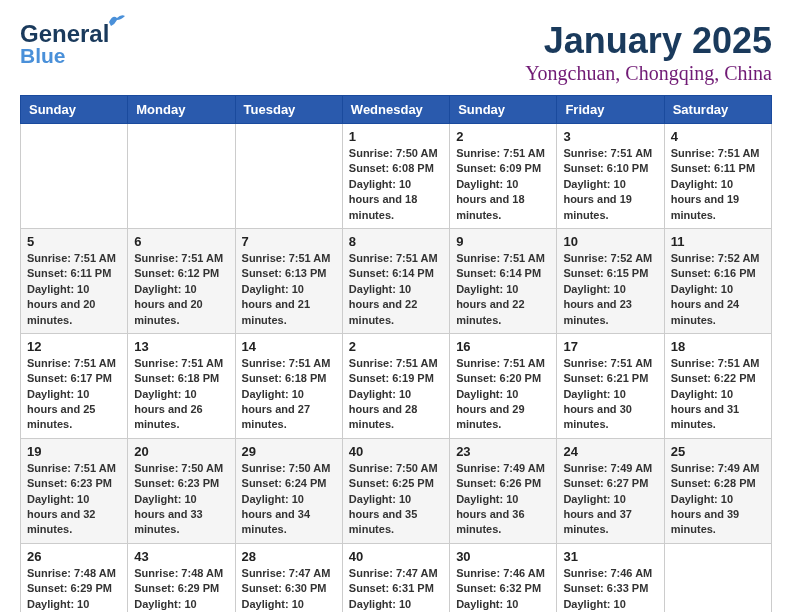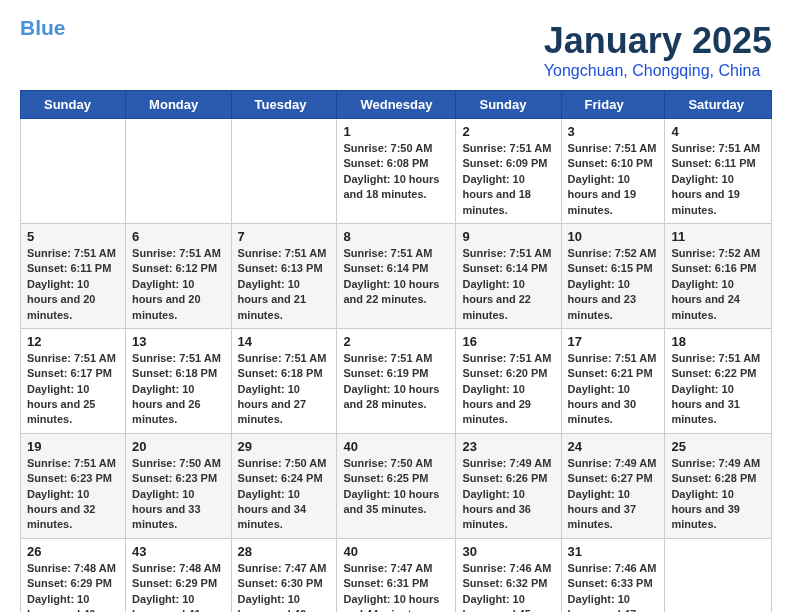--- a/index.html
+++ b/index.html
@@ -15,41 +15,42 @@
       align-items: flex-start;
       justify-content: space-between;
       margin-bottom: 10px;
     }
     .logo {
       display: flex;
       flex-direction: column;
       align-items: flex-start;
     }
     .title-block {
-      text-align: left;
+      text-align: right;
     }
     .month-title {
       font-size: 36px;
       font-weight: bold;
       color: #1a3a5c;
     }
     .location {
-      font-size: 16px;
-      color: #1d4ed8;
+      font-size: 20px;
+      color: #701a75;
+      font-family: Liberation Serif, serif;
     }
     .calendar {
       width: 100%;
       border-collapse: collapse;
       border: 1px solid #ccc;
     }
     .calendar th {
       background: #2a5aad;
       color: #fff;
       text-align: left;
-      padding: 6px 23px;
+      padding: 6px 8px;
       font-size: 13px;
       border: 1px solid #1a4a9d;
     }
     .calendar td {
       vertical-align: top;
       padding: 5px 6px;
       border: 1px solid #ccc;
       font-size: 11px;
       color: #333;
       width: calc(100% / 7);
@@ -77,20 +78,29 @@
     }
     
     .row-shade td { background: #efefef; }
     .row-noshade td { background: #fff; }
   </style>
 </head>
 <body>
 
 <div class="header">
   <div class="logo">
+    <div style="display:flex;align-items:center;">
+      <div style="position:relative;display:inline-block;">
+        <span style="font-size:24px;font-weight:bold;color:#1a3a5c;">General</span>
+        
+        <svg style="position:absolute;top:-8px;right:-18px;" width="20" height="18" viewBox="0 0 20 18">
+          <path d="M2,10 Q6,2 10,6 Q14,2 18,4 Q14,8 10,8 Q8,12 4,14 Z" fill="#4a90d9"></path>
+        </svg>
+      </div>
+    </div>
     <div style="font-size:21px;font-weight:bold;color:#4a90d9;margin-top:-4px;text-align:right;">Blue</div>
   </div>
   <div class="title-block">
     <div class="month-title">January 2025</div>
     <div class="location">Yongchuan, Chongqing, China</div>
   </div>
 </div>
 
 <table class="calendar">
   <thead>

